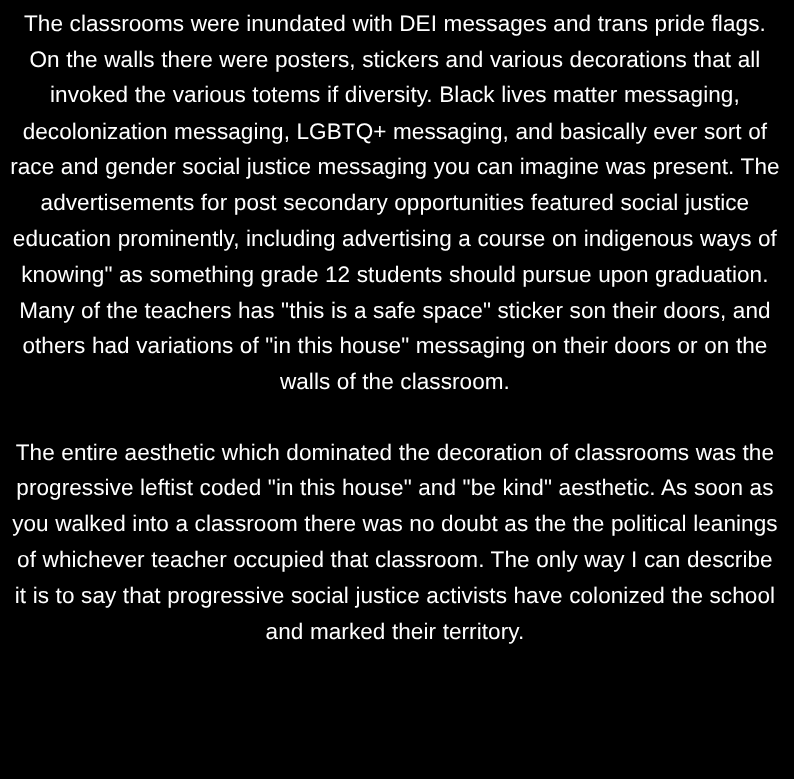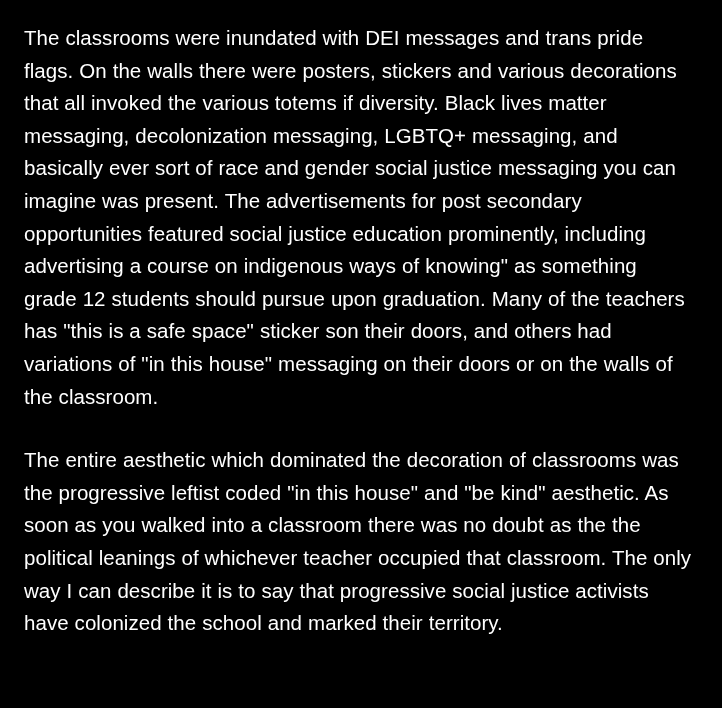--- a/index.html
+++ b/index.html
@@ -19,22 +19,22 @@
     background: #000000;
     box-sizing: border-box;
     padding: 6px 12px 0 8px;
   }
   .paragraph {
     color: #ffffff;
     font-size: 20.5px;
     line-height: 32.6px;
     letter-spacing: 0.05px;
     word-spacing: 0.2px;
-    margin: 16px;
-    text-align: left;
+    margin: 0;
+    text-align: center;
   }
   .paragraph + .paragraph {
     margin-top: 31px;
   }
 </style>
 </head>
 <body>
 
 <div class="page">
   <p class="paragraph">The classrooms were inundated with DEI messages and trans pride flags. On the walls there were posters, stickers and various decorations that all invoked the various totems if diversity. Black lives matter messaging, decolonization messaging, LGBTQ+ messaging, and basically ever sort of race and gender social justice messaging you can imagine was present. The advertisements for post secondary opportunities featured social justice education prominently, including advertising a course on indigenous ways of knowing" as something grade 12 students should pursue upon graduation.  Many of the teachers has "this is a safe space" sticker son their doors, and others had variations of "in this house" messaging on their doors or on the walls of the classroom.</p>

